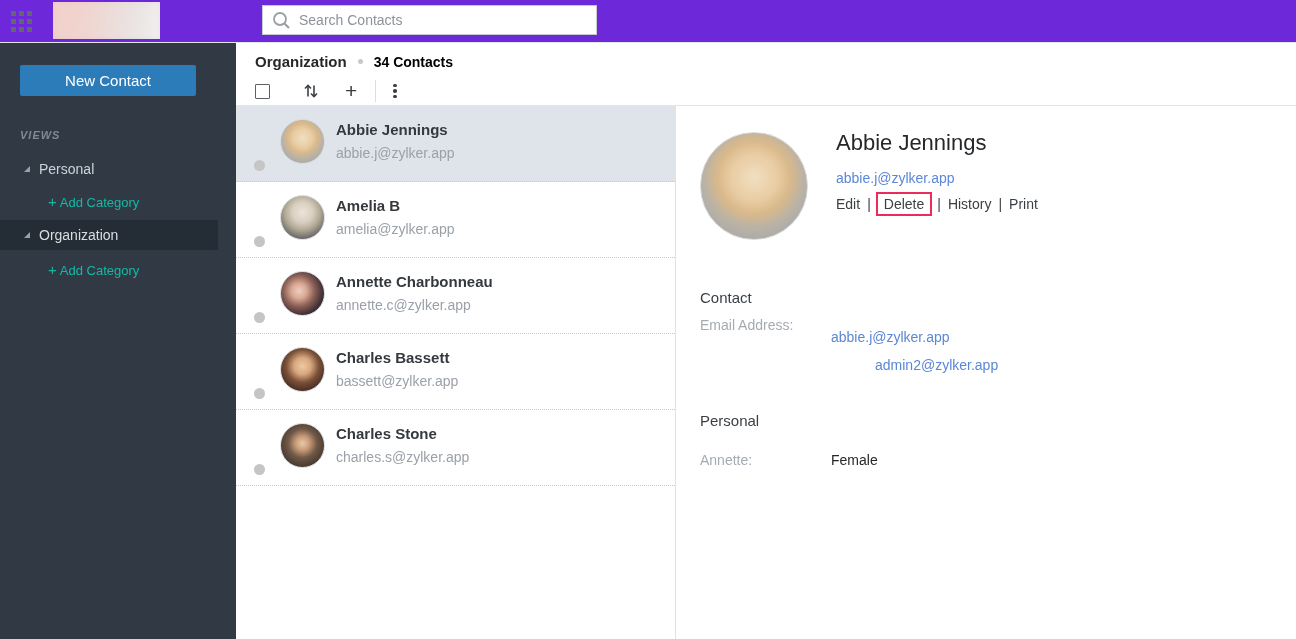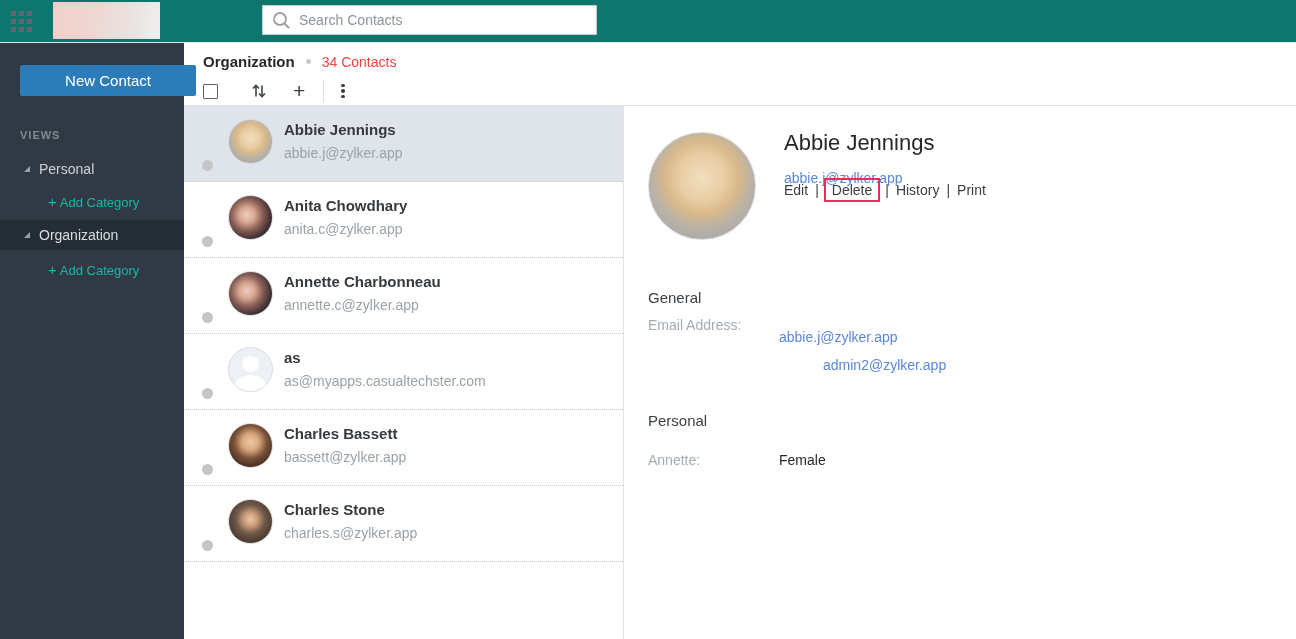--- a/index.html
+++ b/index.html
@@ -1,64 +1,64 @@
 <!DOCTYPE html>
 <html><head>
 <meta charset="utf-8">
 <style>
   * { margin:0; padding:0; box-sizing:border-box; }
   html,body { width:1296px; height:639px; overflow:hidden; background:#fff;
               font-family:"Liberation Sans", sans-serif; }
 
   
-  .topbar { position:relative; height:43px; background:#0f766e; border-bottom:1px solid #e5e6e8; }
+  .topbar { position:relative; height:43px; background:#6d28d9; border-bottom:1px solid #e5e6e8; }
   .grid-icon { position:absolute; left:11px; top:11px; width:21px; height:21px;
                display:grid; grid-template-columns:repeat(3,5px); grid-template-rows:repeat(3,5px);
                gap:3px; cursor:pointer; }
   .grid-icon span { background:#64686e; }
   .logo-blur { position:absolute; left:53px; top:2px; width:107px; height:37px; overflow:hidden; }
   .logo-blur::before { content:""; position:absolute; inset:-12px;
         background:linear-gradient(100deg,#f3cfc9 0%,#f0d4cf 35%,#e9e4e2 70%,#f6f6f6 100%);
         filter:blur(7px); }
   .search-box { position:absolute; left:262px; top:5px; width:335px; height:30px;
                 border:1px solid #c7cbd0; background:#fff; display:flex; align-items:center; }
   .search-box svg { margin-left:9px; flex:0 0 auto; }
   .search-box input { border:none; outline:none; flex:1; margin-left:8px; font-size:14px;
                       color:#444; font-family:"Liberation Sans", sans-serif; }
   .search-box input::placeholder { color:#8d939a; }
 
   
   .main { display:flex; height:596px; }
 
   
-  .sidebar { position:relative; width:184px; background:#313a44; flex:0 0 auto; }
+  .sidebar { position:relative; width:236px; background:#313a44; flex:0 0 auto; }
   .new-contact { position:absolute; left:20px; top:22px; width:176px; height:31px;
                  background:#2d7cba; color:#fff; font-size:15px; border:none; border-radius:2px;
                  cursor:pointer; font-family:"Liberation Sans", sans-serif; }
   .views-label { position:absolute; left:20px; top:86px; font-size:11px; letter-spacing:1px;
-                 color:#7f8a94; font-weight:bold; }
+                 color:#7f8a94; font-weight:bold;font-style:italic; }
   .side-group { position:absolute; left:0; width:218px; height:28px; display:flex;
                 align-items:center; cursor:pointer; color:#ccd3d9; font-size:14px; }
   .side-group .tri { width:0; height:0; margin-left:24px; margin-right:9px;
                      border-left:6px solid transparent; border-bottom:6px solid #97a1ab; }
   .side-group.selected { background:#242c35; color:#d9dee2; }
   .grp-personal { top:112px; }
   .grp-organization { top:177px; height:30px; }
   .add-category { position:absolute; left:48px; color:#14b8a6; font-size:13px; cursor:pointer; }
   .add-cat-1 { top:150px; }
   .add-cat-2 { top:218px; }
   .add-category .plus { font-size:15px; margin-right:3px; }
 
   
   .content { flex:1; display:flex; flex-direction:column; }
   .content-header { height:63px; border-bottom:1px solid #e4e4e4; padding-left:19px; flex:0 0 auto; }
   .title-row { display:flex; align-items:center; padding-top:10px; }
   .view-title { font-size:15px; font-weight:bold; color:#25282b; }
   .title-dot { width:5px; height:5px; border-radius:50%; background:#c8c8c8; margin:0 11px; }
-  .contact-count { font-size:14px; color:#ef4444; }
+  .contact-count { font-size:14px; color:#000000;font-weight:bold; }
   .toolbar { display:flex; align-items:center; margin-top:10px; height:22px; }
   .tb-checkbox { width:15px; height:15px; border:1px solid #5d6166; border-radius:1px;
                  cursor:pointer; background:#fff; }
   .tb-icon { cursor:pointer; display:flex; align-items:center; justify-content:center; }
   .tb-sort { margin-left:33px; }
   .tb-plus { margin-left:26px; font-size:21px; color:#3c4043; line-height:18px; font-weight:400; }
   .tb-divider { width:1px; height:22px; background:#ddd; margin-left:18px; }
   .tb-kebab { margin-left:17px; flex-direction:column; gap:2px; }
   .tb-kebab i { width:3.5px; height:3.5px; border-radius:50%; background:#3c4043; display:block; }
 
@@ -88,21 +88,21 @@
   .av-default::after { content:""; position:absolute; left:50%; top:62%; width:72%; height:52%;
                        margin-left:-36%; border-radius:50%; background:#fff; }
 
   
   .detail { position:relative; flex:1; background:#fff; }
   .avatar-lg { position:absolute; left:24px; top:26px; width:108px; height:108px; border-radius:50%;
                border:1px solid #d8dbe0; }
   .d-name { position:absolute; left:160px; top:24px; font-size:22px; color:#25282b; }
   .d-email { position:absolute; left:160px; top:64px; font-size:14px; color:#5b87d5;
              text-decoration:none; cursor:pointer; }
-  .d-actions { position:absolute; left:160px; top:74px; font-size:14px; color:#3a3f44;
+  .d-actions { position:absolute; left:160px; top:88px; font-size:14px; color:#3a3f44;
                display:flex; align-items:center; }
   .d-actions .act { cursor:pointer; }
   .d-actions .sep { color:#3a3f44; margin:0 7px; }
   .act.highlighted { border:2px solid #ea2c5a; padding:2px 6px; margin:-2px -2px; }
 
   .sec-title { position:absolute; left:24px; font-size:15px; color:#3a3f44; }
   .sec-general  { top:183px; }
   .sec-personal { top:306px; }
   .f-label { position:absolute; left:24px; font-size:14px; color:#a3abb3; }
   .f-value { position:absolute; left:155px; font-size:14px; color:#3a3f44; }
@@ -192,41 +192,35 @@
 
       <div class="contact-list">
 
         <div class="contact-row selected">
           <span class="avatar av-blonde"></span>
           <span class="c-name">Abbie Jennings</span>
           <span class="c-email">abbie.j@zylker.app</span>
           <span class="status-dot"></span>
         </div>
 
-
-        <div class="contact-row">
-          <span class="avatar av-darkhair"></span>
-          <span class="c-name">Anita Chowdhary</span>
-          <span class="c-email">anita.c@zylker.app</span>
-          <span class="status-dot"></span>
-        </div>
+        <div class="contact-row">
+          <span class="avatar av-grayblonde"></span>
+          <span class="c-name">Amelia B</span>
+          <span class="c-email">amelia@zylker.app</span>
+          <span class="status-dot"></span>
+        </div>
+
 
         <div class="contact-row">
           <span class="avatar av-darkhair"></span>
           <span class="c-name">Annette Charbonneau</span>
           <span class="c-email">annette.c@zylker.app</span>
           <span class="status-dot"></span>
         </div>
 
-        <div class="contact-row">
-          <span class="avatar av-default"></span>
-          <span class="c-name">as</span>
-          <span class="c-email">as@myapps.casualtechster.com</span>
-          <span class="status-dot"></span>
-        </div>
 
         <div class="contact-row">
           <span class="avatar av-bassett"></span>
           <span class="c-name">Charles Bassett</span>
           <span class="c-email">bassett@zylker.app</span>
           <span class="status-dot"></span>
         </div>
 
         <div class="contact-row">
           <span class="avatar av-stone"></span>
@@ -244,21 +238,21 @@
         <div class="d-actions">
           <span class="act">Edit</span>
           <span class="sep">|</span>
           <span class="act highlighted">Delete</span>
           <span class="sep">|</span>
           <span class="act">History</span>
           <span class="sep">|</span>
           <span class="act">Print</span>
         </div>
 
-        <div class="sec-title sec-general">General</div>
+        <div class="sec-title sec-general">Contact</div>
         <div class="f-label lbl-email">Email Address:</div>
         <a class="f-value f-link val-email1">abbie.j@zylker.app</a>
         <a class="f-value f-link val-email2">admin2@zylker.app</a>
 
         <div class="sec-title sec-personal">Personal</div>
         <div class="f-label lbl-gender">Annette:</div>
         <div class="f-value val-gender">Female</div>
       </div>
     </div>
   </div>

